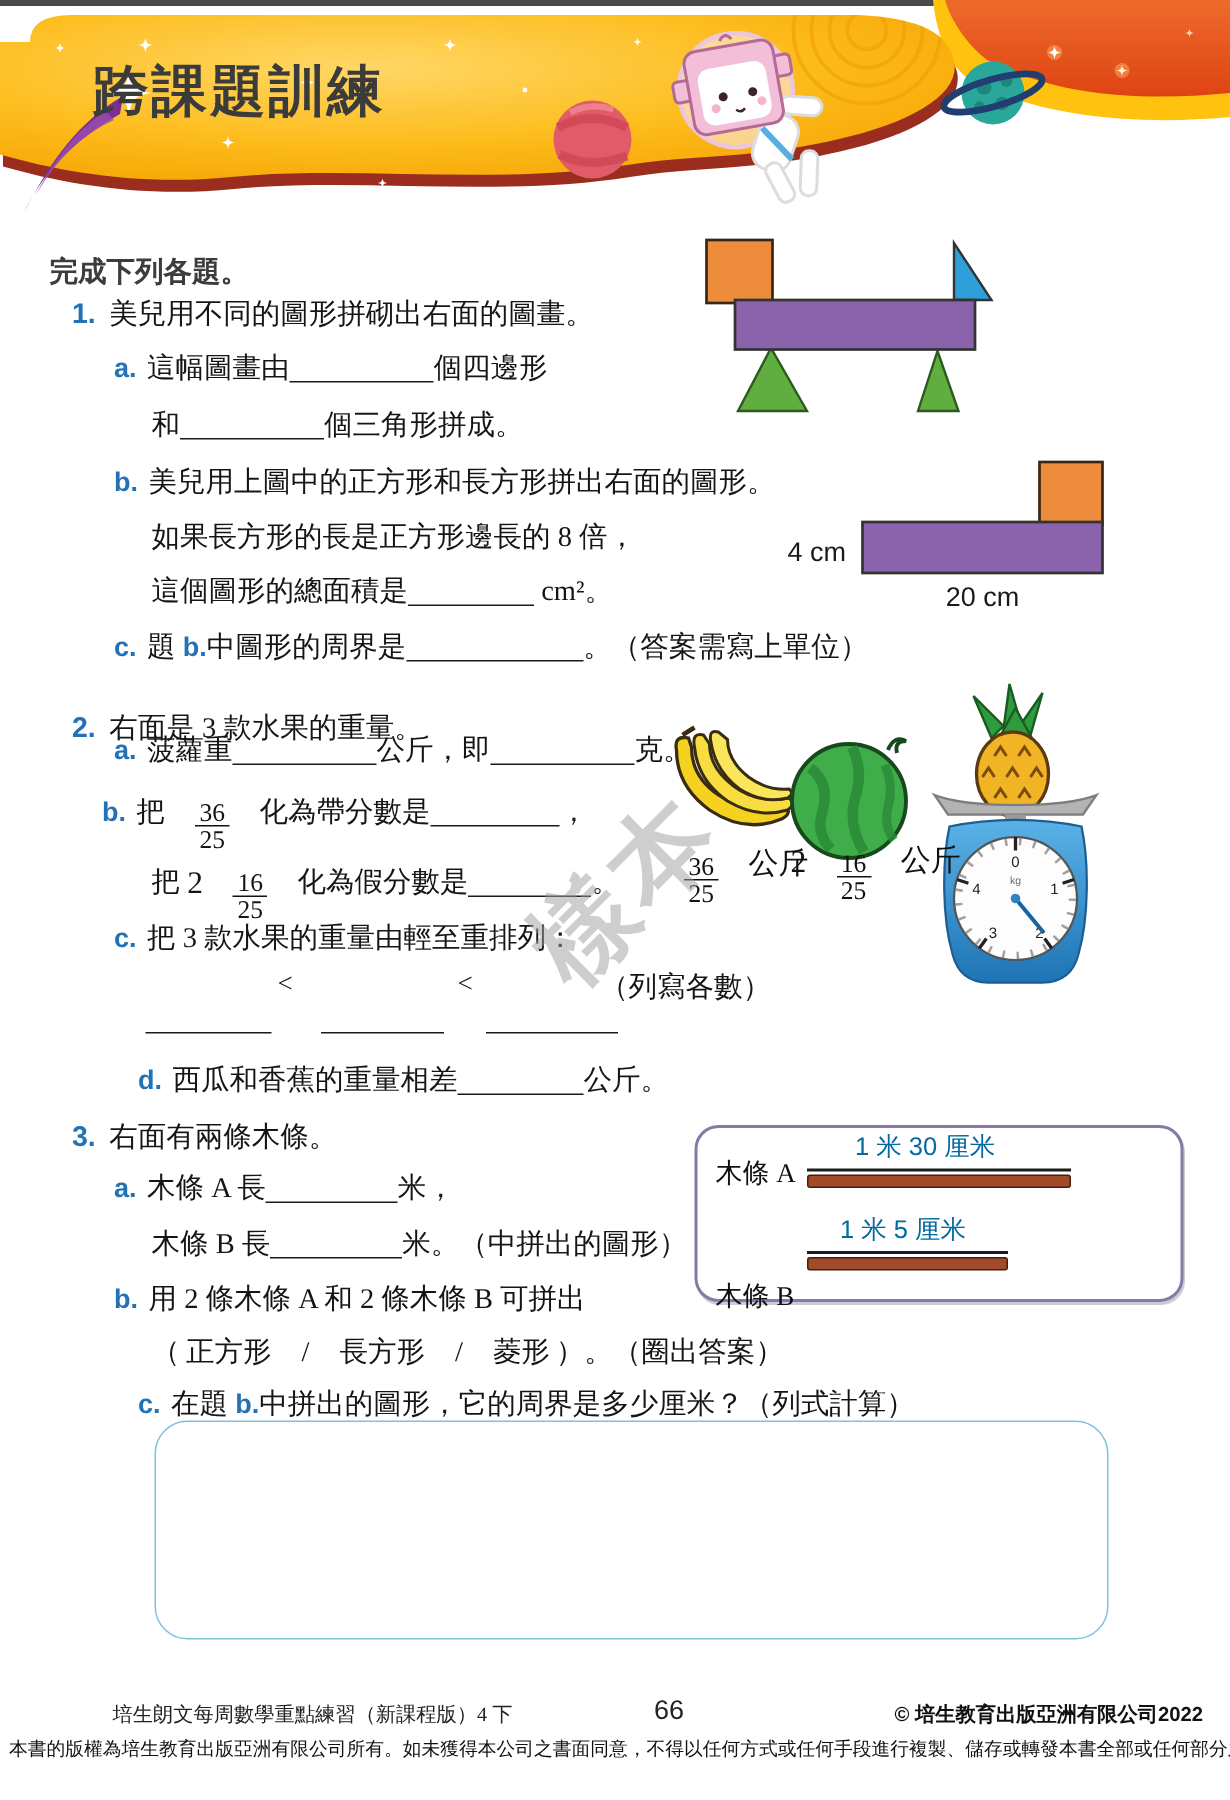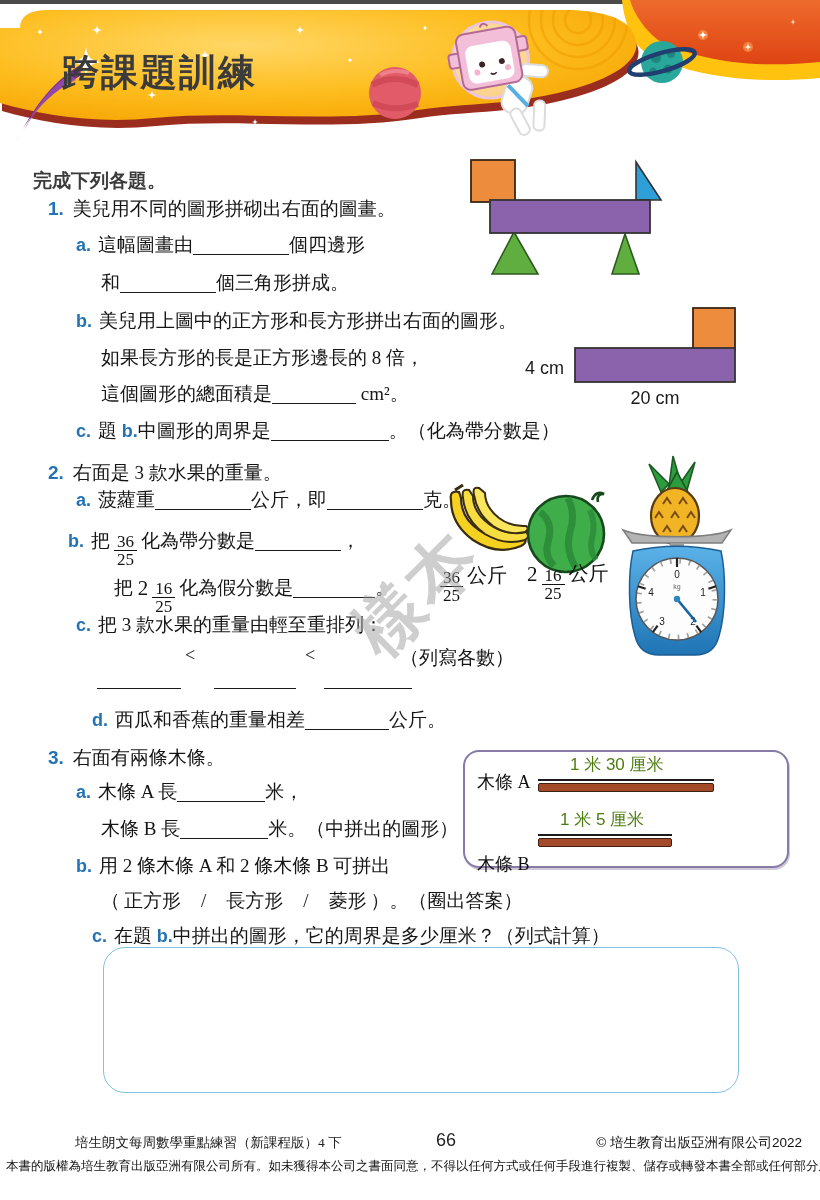--- a/index.html
+++ b/index.html
@@ -10,52 +10,52 @@
   
   .line{position:absolute;white-space:nowrap;font-size:19px;color:#151515;}
   .intro{font-family:"Liberation Sans","DejaVu Sans",sans-serif;font-weight:bold;color:#3c3c3c;font-size:19px;}
   .qnum{color:#2272b5;font-weight:bold;font-family:"Liberation Sans","DejaVu Sans",sans-serif;
         font-size:19px;margin-right:9px;}
   .sub{color:#2272b5;font-weight:bold;font-family:"Liberation Sans","DejaVu Sans",sans-serif;
        font-size:18px;margin-right:7px;}
   .bref{color:#2272b5;font-weight:bold;font-family:"Liberation Sans","DejaVu Sans",sans-serif;font-size:18px;}
   .uname{text-underline-offset:3px;}
   .blank{display:inline-block;border-bottom:1.6px solid #1a1a1a;height:1em;vertical-align:-4px;}
-  .frac{display:inline-block;text-align:center;vertical-align:-0.95em;line-height:1.02;margin:0 4px;}
+  .frac{display:inline-block;text-align:center;vertical-align:-0.95em;line-height:1.02;margin:0 20px;}
   .fn,.fd{display:block;font-size:17px;padding:0 3px;}
   .fd{border-top:1.6px solid #111;}
   .whole{font-size:21px;vertical-align:-1px;}
   .ltsign{position:absolute;font-size:18px;color:#111;}
   .blankline{position:absolute;border-bottom:1.7px solid #1a1a1a;height:2px;}
   .optsep{margin:0 16px;}
   .optword{margin:0 4px;}
   
-  .pagetitle{position:absolute;left:62px;top:48px;font-family:Liberation Mono, monospace;
+  .pagetitle{position:absolute;left:62px;top:36px;font-family:Liberation Mono, monospace;
      font-weight:800;font-size:37px;color:#3b3b3b;letter-spacing:2px;}
   
   .sticksbox{position:absolute;left:463px;top:750px;width:322px;height:114px;background:#fff;
      border:2.5px solid #867aa6;border-radius:16px;box-shadow:1px 2px 0 rgba(120,100,140,.35);}
   .sticklabel{position:absolute;font-size:18px;color:#111;white-space:nowrap;}
-  .sticklen{position:absolute;font-size:17px;color:#4d7c0f;white-space:nowrap;
+  .sticklen{position:absolute;font-size:17px;color:#0369a1;white-space:nowrap;
      font-family:"Liberation Sans","DejaVu Sans",sans-serif;}
   .stickline{position:absolute;height:2px;background:#1c1c1c;}
   .stick{position:absolute;height:7px;background:#a34a28;border:1.5px solid #40200f;border-radius:2px;}
   
   .ansbox{position:absolute;left:103px;top:947px;width:634px;height:144px;background:#fff;
      border:1.6px solid #7ec2de;border-radius:22px;}
   
   .watermark{position:absolute;left:345px;top:548px;font-size:68px;color:#9e9e9e;opacity:.5;
      transform:rotate(-45deg);letter-spacing:4px;pointer-events:none;font-weight:bold;}
   
   .fruitlabel{position:absolute;white-space:nowrap;font-size:20px;color:#111;}
   
   .foot-book{position:absolute;left:75px;top:1134px;font-size:13.5px;color:#222;white-space:nowrap;}
   .foot-page{position:absolute;left:436px;top:1130px;font-size:18px;color:#222;
      font-family:"Liberation Sans","DejaVu Sans",sans-serif;}
-  .foot-copy{position:absolute;right:18px;top:1134px;font-size:13.5px;color:#111;font-weight:normal;
+  .foot-copy{position:absolute;right:18px;top:1134px;font-size:13.5px;color:#111;font-weight:bold;
      font-family:"Liberation Sans","DejaVu Sans",sans-serif;white-space:nowrap;}
   .foot-notice{position:absolute;left:6px;top:1158px;width:808px;text-align:center;font-size:12.5px;
      color:#111;font-family:"Liberation Sans","DejaVu Sans",sans-serif;white-space:nowrap;}
 </style>
 </head>
 <body>
 
 <div class="abs scanbar"></div>
 
 <svg class="abs" style="left:0;top:0" width="820" height="162" viewBox="0 0 820 162">
@@ -180,48 +180,48 @@
 <div class="line" style="left:76px;top:308px">
   <span class="sub">b.</span><span class="uname">美兒</span><span>用上圖中的正方形和長方形拼出右面的圖形。</span>
 </div>
 <div class="line" style="left:101px;top:345px">
   <span>如果長方形的長是正方形邊長的 8 倍，</span>
 </div>
 <div class="line" style="left:101px;top:381px">
   <span>這個圖形的總面積是</span><span class="blank" style="width:84px"></span>&nbsp;<span>cm²。</span>
 </div>
 <div class="line" style="left:76px;top:418px">
-  <span class="sub">c.</span><span>題 </span><span class="bref">b.</span><span>中圖形的周界是</span><span class="blank" style="width:118px"></span><span>。（化為帶分數是）</span>
+  <span class="sub">c.</span><span>題 </span><span class="bref">b.</span><span>中圖形的周界是</span><span class="blank" style="width:118px"></span><span>。（答案需寫上單位）</span>
 </div>
 
 <svg class="abs" style="left:468px;top:156px" width="200" height="125" viewBox="0 0 200 125">
   <polygon points="168,6 168,44 193,44" fill="#2e9fd8" stroke="#333" stroke-width="1.6"></polygon>
   <polygon points="24,118 46,76 70,118" fill="#5fae3f" stroke="#2d5a1e" stroke-width="1.6"></polygon>
   <polygon points="144,118 157,78 171,118" fill="#5fae3f" stroke="#2d5a1e" stroke-width="1.6"></polygon>
   <rect x="3" y="4" width="44" height="42" fill="#ec8c3c" stroke="#3b2616" stroke-width="1.8"></rect>
   <rect x="22" y="44" width="160" height="33" fill="#8b63ac" stroke="#333" stroke-width="1.8"></rect>
 </svg>
 
 <svg class="abs" style="left:515px;top:300px" width="240" height="112" viewBox="0 0 240 112">
   <rect x="178" y="8" width="42" height="42" fill="#ec8c3c" stroke="#3b2616" stroke-width="1.8"></rect>
   <rect x="60" y="48" width="160" height="34" fill="#8b63ac" stroke="#333" stroke-width="1.8"></rect>
   <text x="10" y="74" font-size="18" fill="#1a1a1a" font-family="Liberation Sans, sans-serif">4 cm</text>
   <text x="140" y="104" font-size="18" fill="#1a1a1a" text-anchor="middle" font-family="Liberation Sans, sans-serif">20 cm</text>
 </svg>
 
-<div class="line" style="left:48px;top:460px">
+<div class="line" style="left:48px;top:472px">
   <span class="qnum">2.</span><span>右面是 3 款水果的重量。</span>
 </div>
 <div class="line" style="left:76px;top:487px">
   <span class="sub">a.</span><span>菠蘿重</span><span class="blank" style="width:96px"></span><span>公斤，即</span><span class="blank" style="width:96px"></span><span>克。</span>
 </div>
 <div class="line" style="left:68px;top:528px">
   <span class="sub">b.</span><span>把</span><span class="frac"><span class="fn">36</span><span class="fd">25</span></span><span>化為帶分數是</span><span class="blank" style="width:86px"></span><span>，</span>
 </div>
-<div class="line" style="left:114px;top:575px">
+<div class="line" style="left:101px;top:575px">
   <span>把</span>&nbsp;<span class="whole">2</span><span class="frac"><span class="fn">16</span><span class="fd">25</span></span><span>化為假分數是</span><span class="blank" style="width:82px"></span><span>。</span>
 </div>
 <div class="line" style="left:76px;top:612px">
   <span class="sub">c.</span><span>把 3 款水果的重量由輕至重排列：</span>
 </div>
 <div class="ltsign" style="left:185px;top:645px">&lt;</div>
 <div class="ltsign" style="left:305px;top:645px">&lt;</div>
 <div class="line" style="left:400px;top:645px">（列寫各數）</div>
 <div class="blankline" style="left:97px;top:686px;width:84px"></div>
 <div class="blankline" style="left:214px;top:686px;width:82px"></div>

